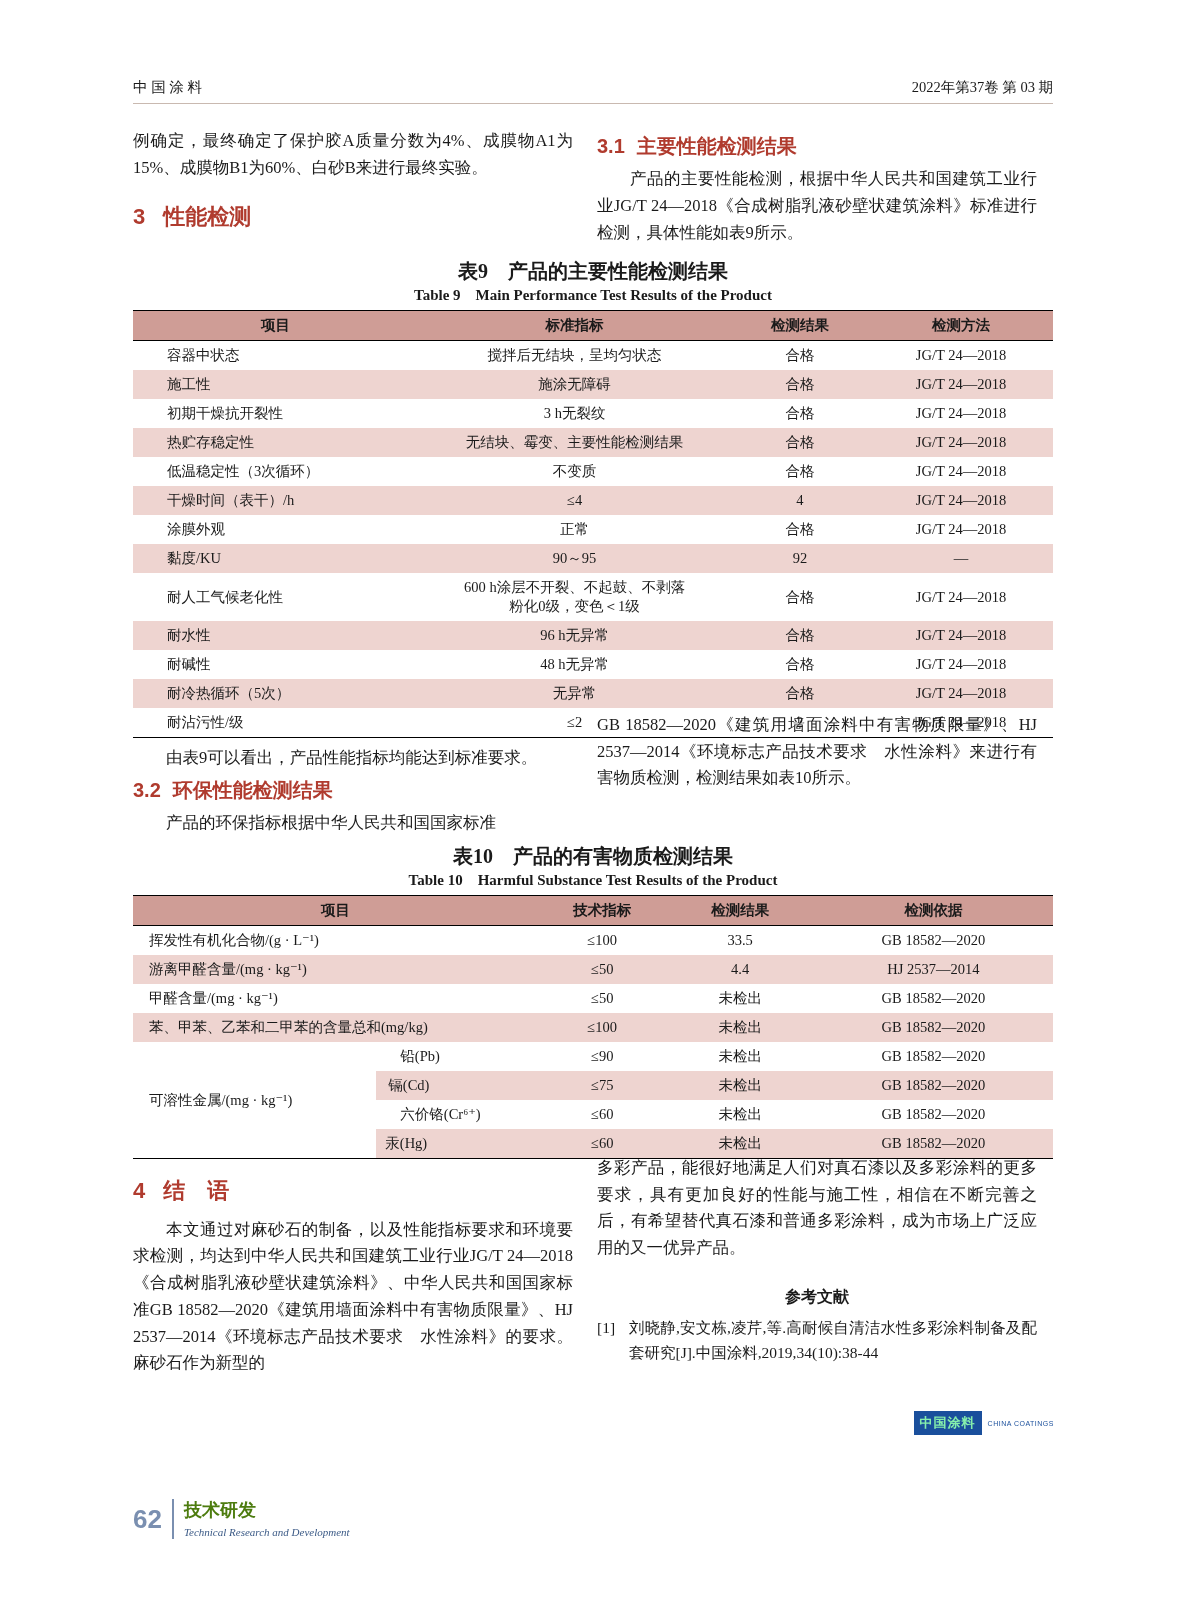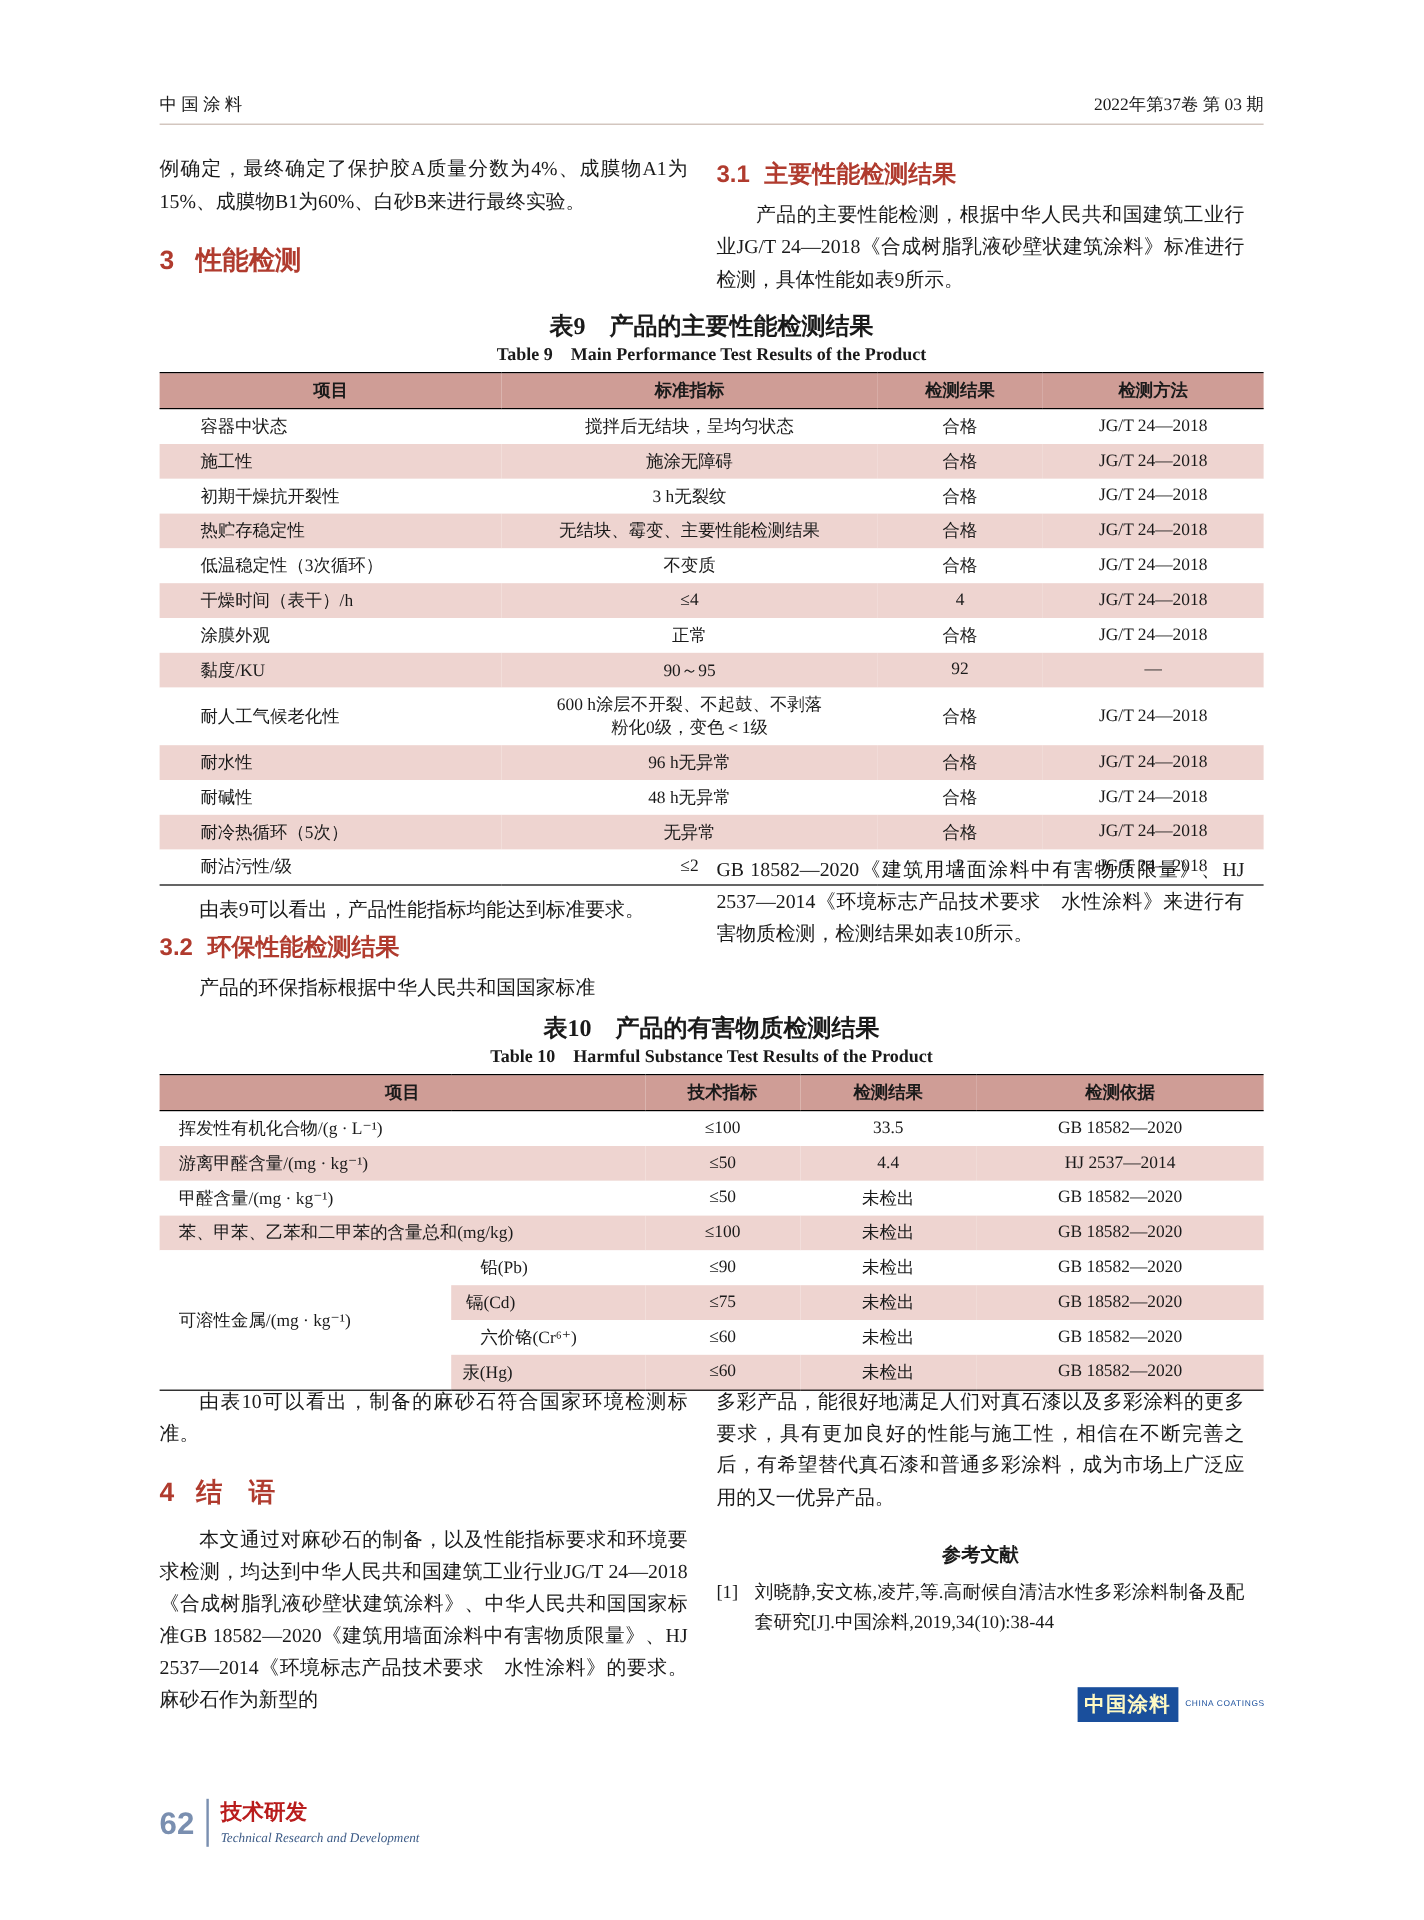--- a/index.html
+++ b/index.html
@@ -62,30 +62,30 @@
   .refs-title { text-align:center; font-weight:bold; font-size:16px; margin:22px 0 6px 0; }
   .ref-item { display:flex; gap:8px; font-size:15.5px; line-height:1.6; }
   .ref-num { width:24px; flex:0 0 24px; }
 
   
   .logo {
     position:absolute; right:133px; bottom:165px;
     display:flex; align-items:center; gap:6px;
   }
   .logo-mark {
-    background:#1a4f9c; color:#fef9c3; font-size:17px; font-weight:bold;
+    background:#1a4f9c; color:#86efac; font-size:13px; font-weight:bold;
     padding:3px 6px; font-family:Liberation Sans, sans-serif; letter-spacing:1px;
   }
   .logo-en { color:#1a4f9c; font-size:7px; font-family:"Liberation Sans", sans-serif; letter-spacing:.5px; }
 
   
   .footer { position:absolute; left:133px; bottom:60px; display:flex; align-items:center; gap:10px; }
   .footer-page { color:#7a8fb0; font-size:26px; font-family:"Liberation Sans", sans-serif; font-weight:bold; }
   .footer-bar { width:2px; height:40px; background:#7a8fb0; }
-  .footer-cn { color:#b91c1c; font-size:18px; font-weight:bold; font-family:"Liberation Sans", sans-serif; }
+  .footer-cn { color:#4d7c0f; font-size:18px; font-weight:bold; font-family:"Liberation Sans", sans-serif; }
   .footer-en { color:#3b5a86; font-size:11px; font-style:italic; font-family:"Liberation Serif", serif; }
 </style>
 </head>
 <body>
 
 <div class="page">
 
   <div class="header">
     <span>中 国 涂 料</span>
     <span>2022年第37卷   第 03 期</span>
@@ -276,21 +276,20 @@
             <td class="lleft" style="padding-left: 9px;">汞(Hg)</td>
             <td>≤60</td>
             <td>未检出</td>
             <td>GB 18582—2020</td>
           </tr>
         </tbody>
     </table>
   </div>
 
   <div class="col col-left" style="top:1155px;">
-    <p class="body indent">由表10可以看出，制备的麻砂石符合国家环境检测标准。</p>
     <h2 class="sec">
       <span>4</span>
       <span>结　语</span>
     </h2>
     <p class="body indent">本文通过对麻砂石的制备，以及性能指标要求和环境要求检测，均达到中华人民共和国建筑工业行业JG/T 24—2018《合成树脂乳液砂壁状建筑涂料》、中华人民共和国国家标准GB 18582—2020《建筑用墙面涂料中有害物质限量》、HJ 2537—2014《环境标志产品技术要求　水性涂料》的要求。麻砂石作为新型的</p>
   </div>
 
   <div class="col col-right" style="top:1155px;">
     <p class="body">多彩产品，能很好地满足人们对真石漆以及多彩涂料的更多要求，具有更加良好的性能与施工性，相信在不断完善之后，有希望替代真石漆和普通多彩涂料，成为市场上广泛应用的又一优异产品。</p>
     <div class="refs-title">参考文献</div>

